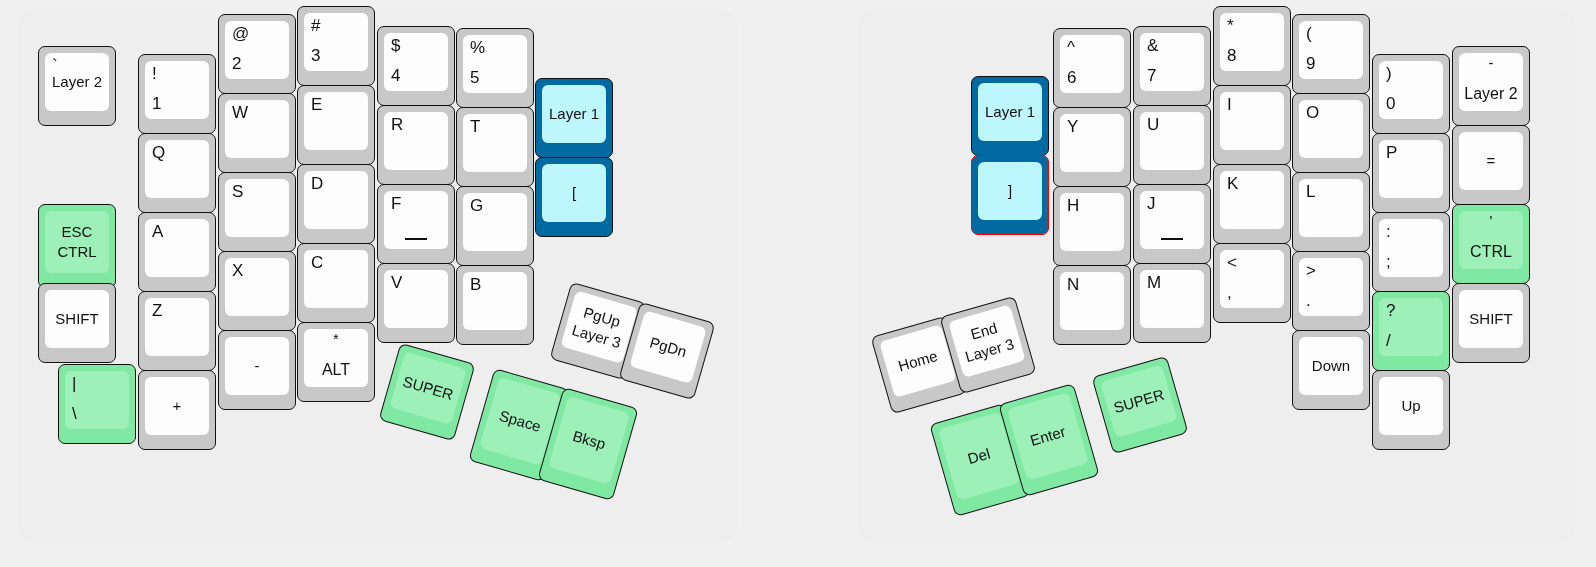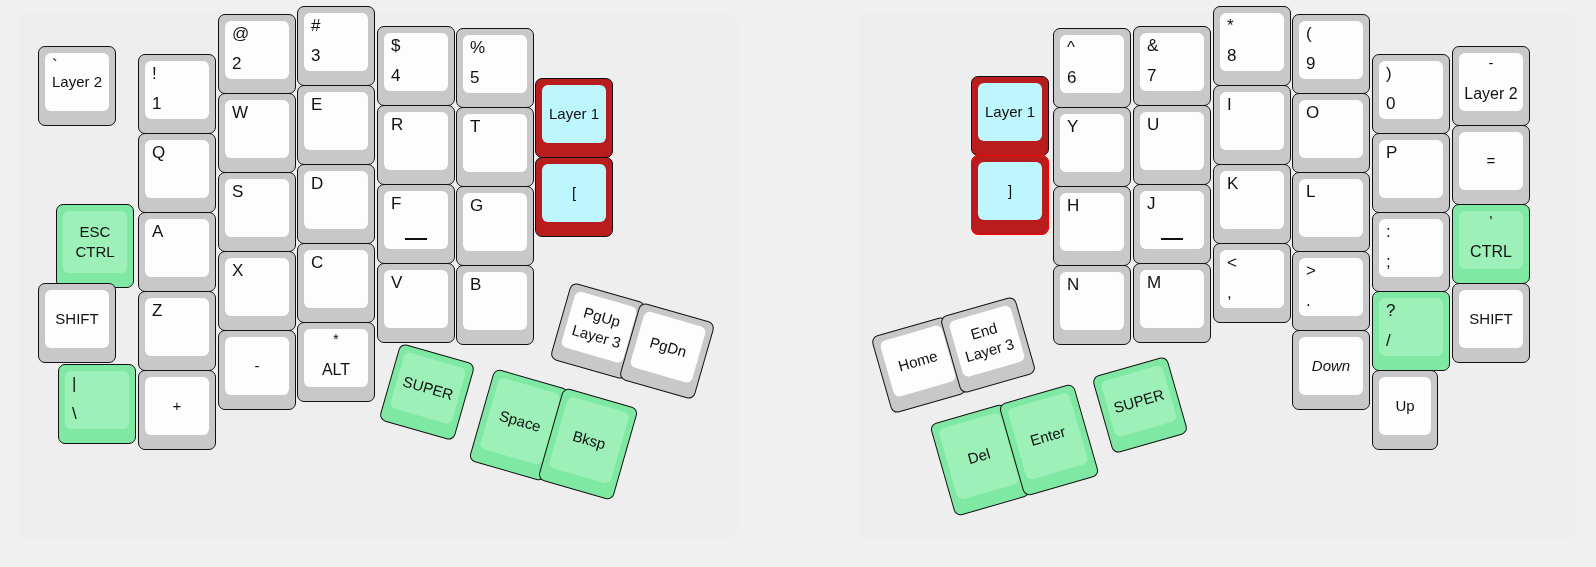--- a/index.html
+++ b/index.html
@@ -24,21 +24,21 @@
     box-sizing:border-box;
     width:100%;height:100%;
     background:#fdfdfd;
     border-radius:6px;
     position:relative;
     display:block;
   }
   .key.green  .cap{background:#9cf0b8;}
   .key.green  {background:#7fe8a3;}
   .key.cyan   .cap{background:#bdf6fc;}
-  .key.cyan   {background:#b91c1c;}
+  .key.cyan   {background:#0369a1;}
   .key.sel    {border-color:#ff0000;}
 
   
   .lg{position:absolute;color:#111;line-height:1.05;white-space:pre;}
   .lg.tl{top:4px;left:7px;font-size:17px;}
   .lg.bl{top:auto;bottom:6px;left:7px;font-size:17px;}
   .lg.ctr{left:0;right:0;text-align:center;top:50%;transform:translateY(-50%);
           font-size:15px;}
   .lg.ctr2{left:0;right:0;text-align:center;top:50%;transform:translateY(-50%);
           font-size:15px;line-height:1.35;}
@@ -52,21 +52,21 @@
 
 <div id="board">
     <div class="panel" style="left: 18px; top: 12px; width: 720px; height: 528px;"></div>
     <div class="panel" style="left: 858px; top: 12px; width: 718px; height: 528px;"></div>
     <div class="key" style="left: 38px; top: 46px; width: 78px; height: 80px;">
       <div class="cap">
         <span class="lg tl">`</span>
         <span class="lg ctr">Layer 2</span>
       </div>
     </div>
-    <div class="key green" style="left: 38px; top: 204px; width: 78px; height: 84px; margin-left: 18px;">
+    <div class="key green" style="left: 38px; top: 204px; width: 78px; height: 84px;">
       <div class="cap">
         <span class="lg ctr2">ESC
 CTRL</span>
       </div>
     </div>
     <div class="key" style="left: 38px; top: 283px; width: 78px; height: 80px;">
       <div class="cap">
         <span class="lg ctr">SHIFT</span>
       </div>
     </div>
@@ -324,21 +324,21 @@
       <div class="cap">
         <span class="lg tl">L</span>
       </div>
     </div>
     <div class="key" style="left: 1292px; top: 251px; width: 78px; height: 80px;">
       <div class="cap">
         <span class="lg tl">&gt;</span>
         <span class="lg bl">.</span>
       </div>
     </div>
-    <div class="key" style="left: 1292px; top: 330px; width: 78px; height: 80px; font-style: italic;">
+    <div class="key" style="left: 1292px; top: 330px; width: 78px; height: 80px;">
       <div class="cap">
         <span class="lg ctr">Down</span>
       </div>
     </div>
     <div class="key" style="left: 1372px; top: 54px; width: 78px; height: 80px;">
       <div class="cap">
         <span class="lg tl">)</span>
         <span class="lg bl">0</span>
       </div>
     </div>
@@ -352,21 +352,21 @@
         <span class="lg tl">:</span>
         <span class="lg bl">;</span>
       </div>
     </div>
     <div class="key green" style="left: 1372px; top: 291px; width: 78px; height: 80px;">
       <div class="cap">
         <span class="lg tl">?</span>
         <span class="lg bl">/</span>
       </div>
     </div>
-    <div class="key" style="left: 1372px; top: 370px; width: 66px; height: 80px;">
+    <div class="key" style="left: 1372px; top: 370px; width: 78px; height: 80px;">
       <div class="cap">
         <span class="lg ctr">Up</span>
       </div>
     </div>
     <div class="key" style="left: 1452px; top: 46px; width: 78px; height: 80px;">
       <div class="cap">
         <span class="lg tc">-</span>
         <span class="lg bc">Layer 2</span>
       </div>
     </div>

